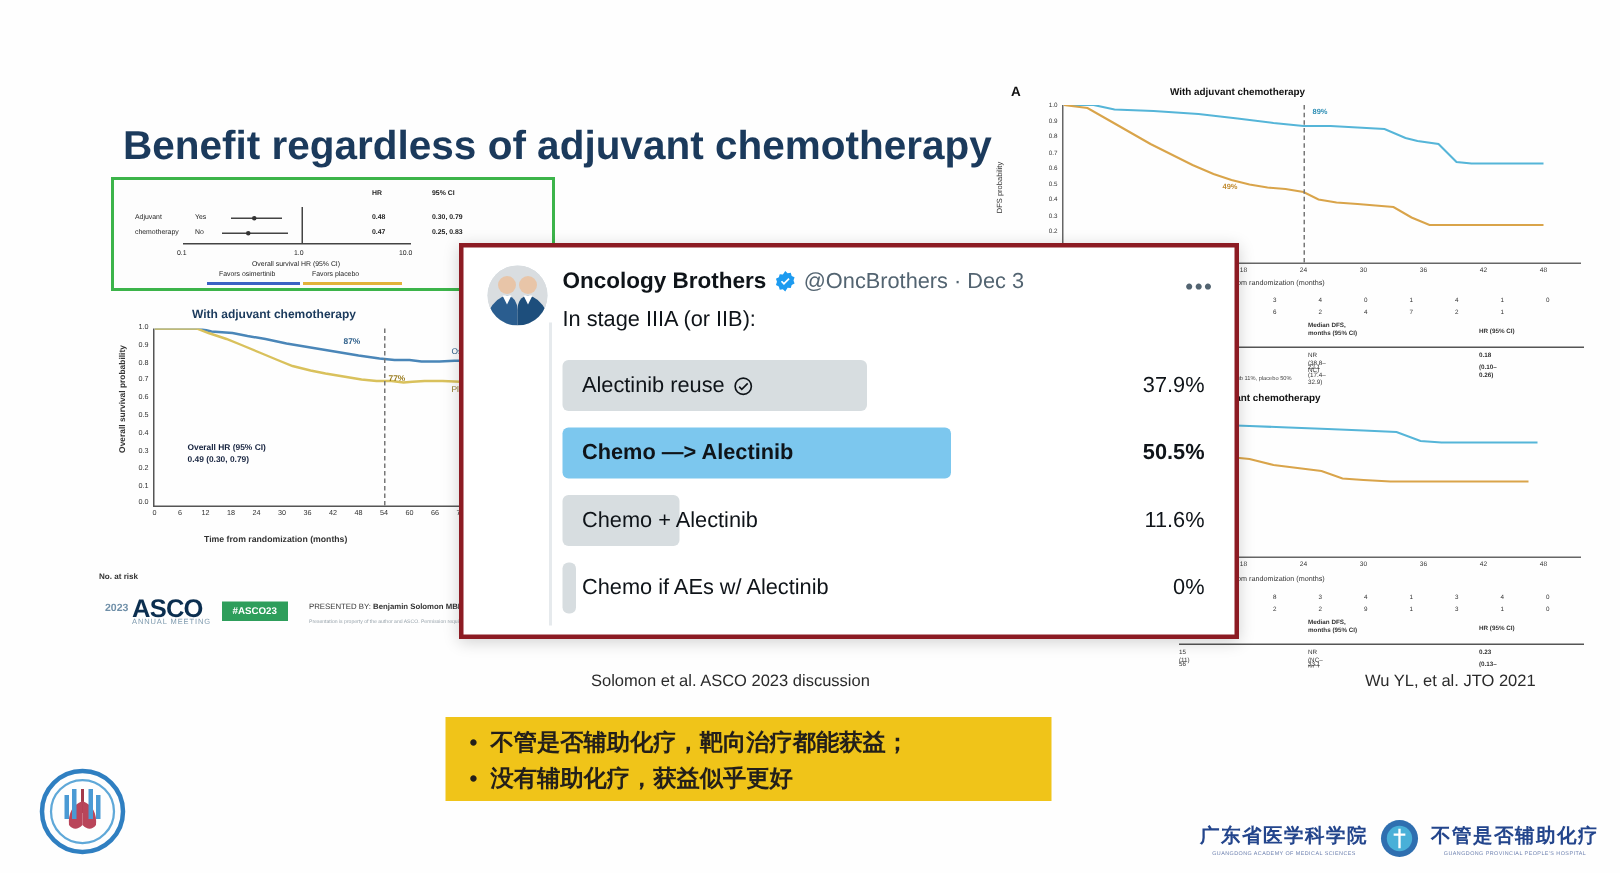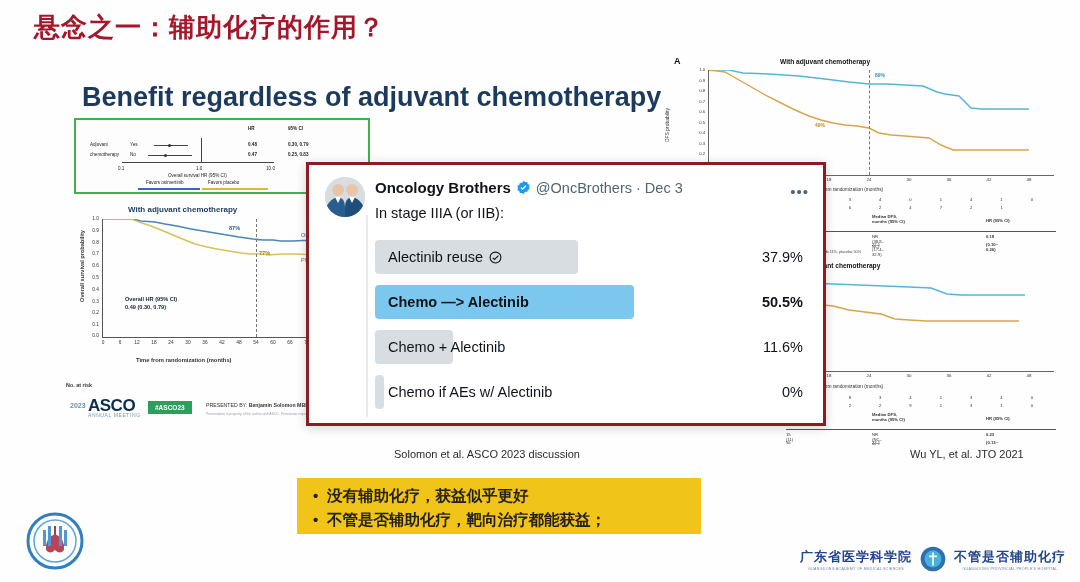--- a/index.html
+++ b/index.html
@@ -147,21 +147,20 @@
   .inst-cn{font-size:13px;font-weight:bold;color:#23458c;white-space:nowrap;letter-spacing:1px;
            font-family:"DejaVu Sans", sans-serif;}
   .inst-en{font-size:3.6px;color:#6b7fae;white-space:nowrap;letter-spacing:.3px;margin-top:1px;}
   .seal{width:26px;height:26px;border-radius:50%;flex:0 0 auto;}
 </style>
 </head>
 <body>
 
 <div class="slide">
 
-  <div class="slide-title">悬念之一：辅助化疗的作用？</div>
 
   <div class="left-fig">
 
     <div class="fig-head">Benefit regardless of adjuvant chemotherapy</div>
 
     <div class="green-box">
       <div class="forest">
         <div class="fx-label hr-col" style="top:6px;">HR</div>
         <div class="fx-label ci-col" style="top:6px;">95% CI</div>
 
@@ -444,22 +443,22 @@
       </div>
 
     </div>
   </div>
 
   <div class="cite cite-l">Solomon et al. ASCO 2023 discussion</div>
   <div class="cite cite-r">Wu YL, et al. JTO 2021</div>
 
   <div class="yellow-box">
     <ul>
+      <li>不管是否辅助化疗，靶向治疗都能获益；</li>
       <li>没有辅助化疗，获益似乎更好</li>
-      <li>不管是否辅助化疗，靶向治疗都能获益；</li>
     </ul>
   </div>
 
   <div class="logo-left">
     <svg width="58" height="58" viewBox="0 0 58 58">
       <circle cx="29" cy="29" r="27" fill="none" stroke="#2f7fc1" stroke-width="3"></circle>
       <circle cx="29" cy="29" r="21" fill="none" stroke="#5fa8d8" stroke-width="1.5"></circle>
       <path d="M29 14 L29 30" stroke="#a33a4a" stroke-width="2"></path>
       <path d="M29 22 Q19 26 20 38 Q24 43 29 38 Z" fill="#b9455a"></path>
       <path d="M29 22 Q39 26 38 38 Q34 43 29 38 Z" fill="#b9455a"></path>

